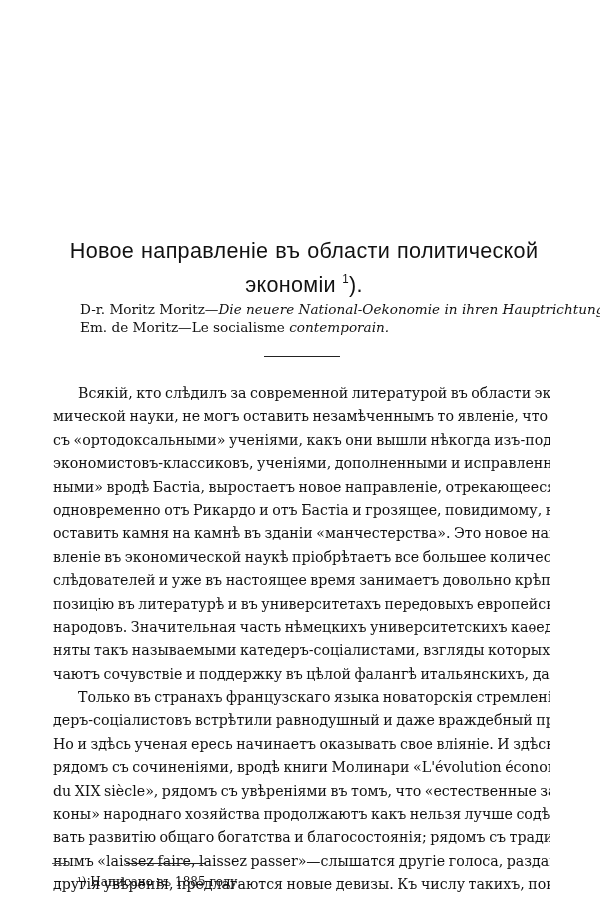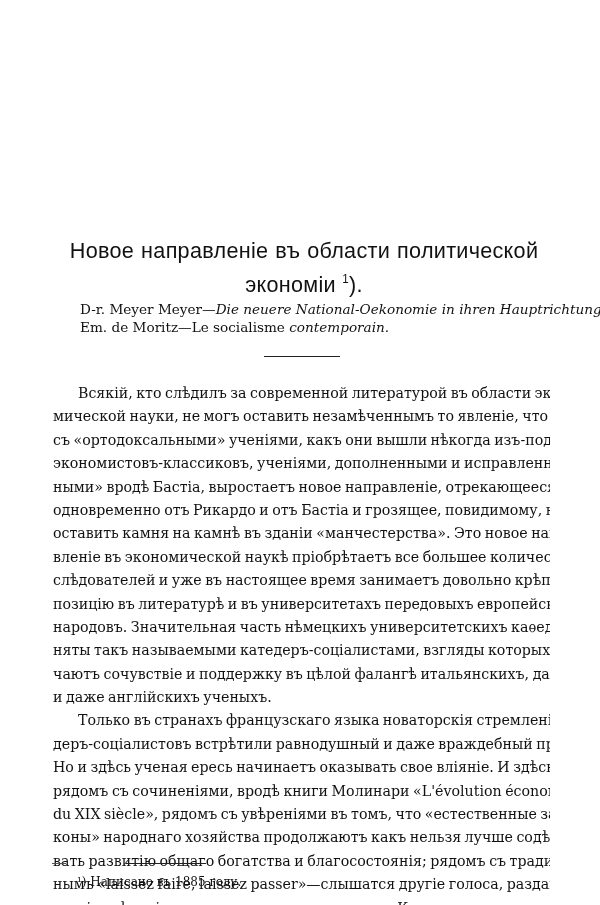--- a/index.html
+++ b/index.html
@@ -36,21 +36,21 @@
 
 <div class="page">
 
   <div class="title">
     <span class="l1">Новое направленіе въ области политической</span>
     <span class="l2"><span>экономіи</span>&nbsp;<sup>1</sup><span>).</span></span>
   </div>
 
   <div class="refs">
     <div>
-      <span>D-r. Meyer Meyer—</span><span class="it">Die neuere National-Oekonomie in ihren Hauptrichtungen.</span>
+      <span>D-r. Moritz Moritz—</span><span class="it">Die neuere National-Oekonomie in ihren Hauptrichtungen.</span>
     </div>
     <div>
       <span>Em. de Moritz—Le socialisme </span><span class="it">contemporain.</span>
     </div>
   </div>
 
   <div class="rule" style="left:264px; top:348px; width:76px;"></div>
 
   <div class="body-text">
     <div>
@@ -60,21 +60,20 @@
       <span class="line">экономистовъ-классиковъ, ученіями, дополненными и исправленными «уче-</span>
       <span class="line">ными» вродѣ Бастіа, выростаетъ новое направленіе, отрекающееся</span>
       <span class="line">одновременно отъ Рикардо и отъ Бастіа и грозящее, повидимому, не</span>
       <span class="line">оставить камня на камнѣ въ зданіи «манчестерства». Это новое напра-</span>
       <span class="line">вленіе въ экономической наукѣ пріобрѣтаетъ все большее количество по-</span>
       <span class="line">слѣдователей и уже въ настоящее время занимаетъ довольно крѣпкую</span>
       <span class="line">позицію въ литературѣ и въ университетахъ передовыхъ европейскихъ</span>
       <span class="line">народовъ. Значительная часть нѣмецкихъ университетскихъ каѳедръ за-</span>
       <span class="line">няты такъ называемыми катедеръ-соціалистами, взгляды которыхъ встрѣ-</span>
       <span class="line">чаютъ сочувствіе и поддержку въ цѣлой фалангѣ итальянскихъ, датскихъ</span>
-      <span class="line last">и даже англійскихъ ученыхъ.</span>
     </div>
     <div>
       <span class="line indent">Только въ странахъ французскаго языка новаторскія стремленія кате-</span>
       <span class="line">деръ-соціалистовъ встрѣтили равнодушный и даже враждебный пріемъ.</span>
       <span class="line">Но и здѣсь ученая ересь начинаетъ оказывать свое вліяніе. И здѣсь,</span>
       <span class="line">рядомъ съ сочиненіями, вродѣ книги Молинари «L'évolution économique</span>
       <span class="line">du XIX siècle», рядомъ съ увѣреніями въ томъ, что «естественные за-</span>
       <span class="line">коны» народнаго хозяйства продолжаютъ какъ нельзя лучше содѣйство-</span>
       <span class="line">вать развитію общаго богатства и благосостоянія; рядомъ съ традиціон-</span>
       <span class="line">нымъ «laissez faire, laissez passer»—слышатся другіе голоса, раздаются</span>

